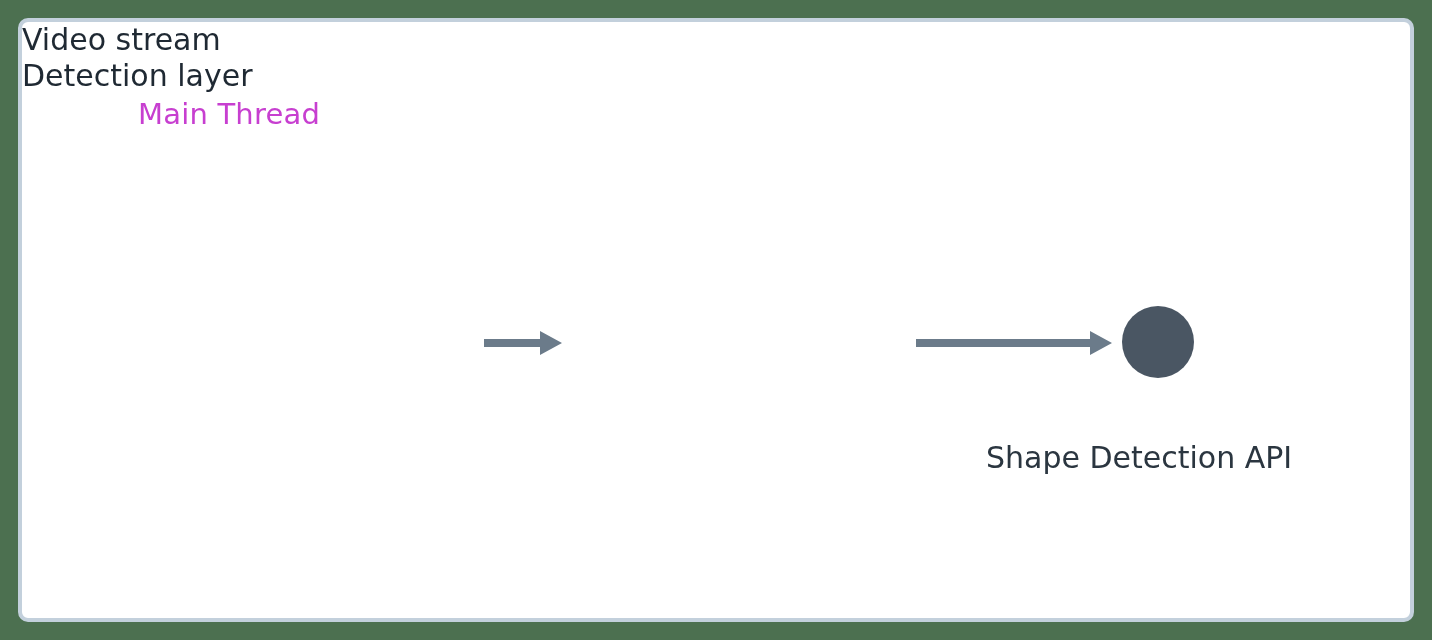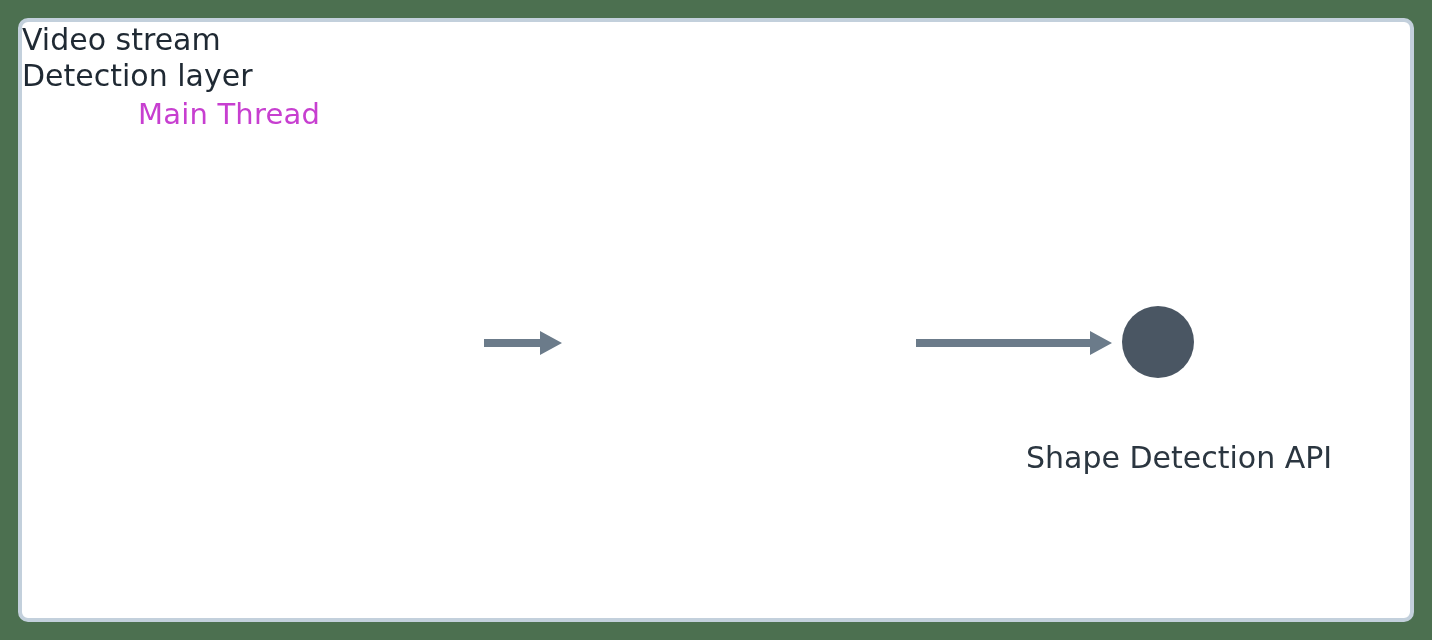--- a/index.html
+++ b/index.html
@@ -86,21 +86,21 @@
     top: 284px;
     width: 72px;
     height: 72px;
     border-radius: 50%;
     background: #4a5663;
   }
 
   
   #shape-detection-api-label {
     position: absolute;
-    left: 1004px;
+    left: 964px;
     top: 417px;
     font-size: 30px;
     line-height: 38px;
     color: #2b3640;
     white-space: nowrap;
   }
 </style>
 </head>
 <body>
 

